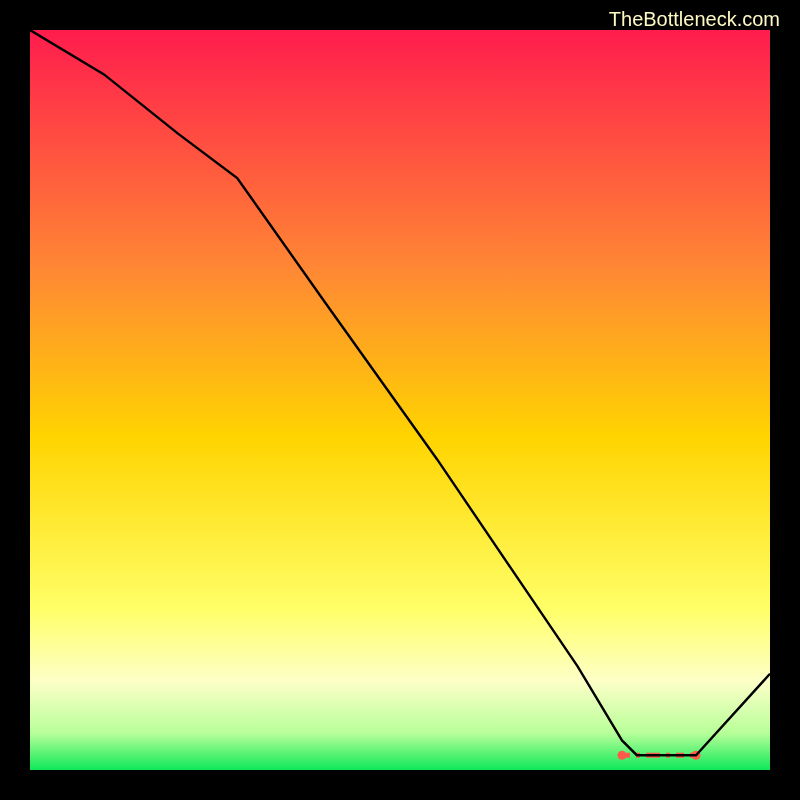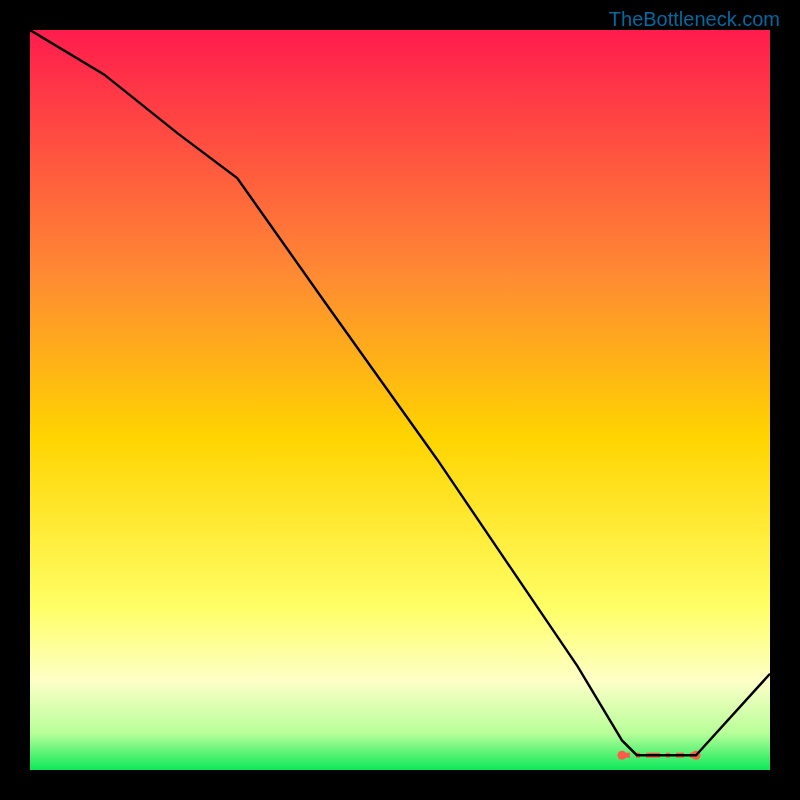--- a/index.html
+++ b/index.html
@@ -8,21 +8,21 @@
     width: 800px;
     height: 800px;
     background: #000;
     position: relative;
     font-family: Arial, sans-serif;
   }
   .watermark {
     position: absolute;
     top: 8px;
     right: 20px;
-    color: #0369a1;
+    color: #fef9c3;
     font-size: 20px;
     font-weight: 500;
     z-index: 10;
   }
   .plot-area {
     position: absolute;
     left: 30px;
     top: 30px;
     width: 740px;
     height: 740px;

